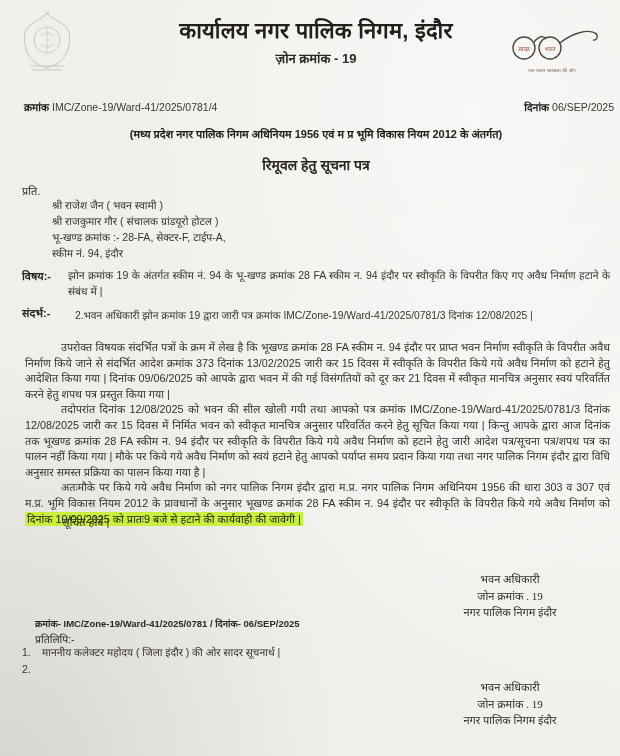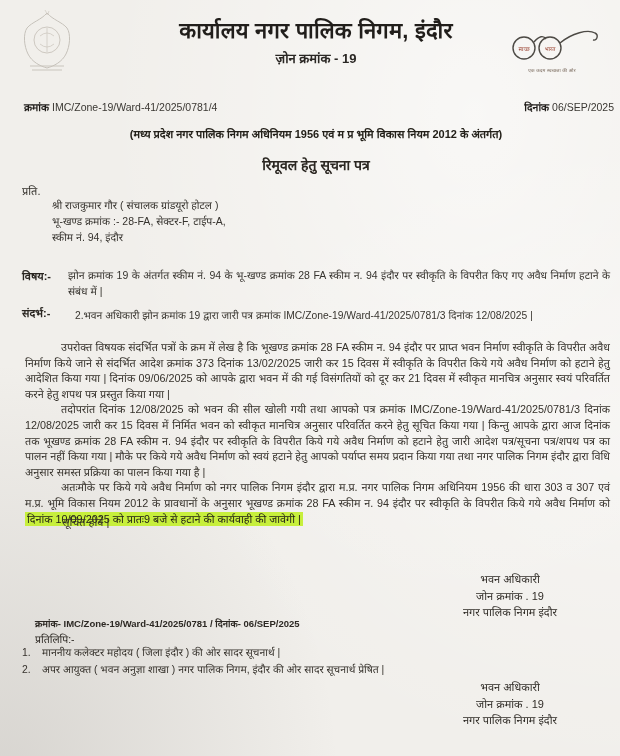--- a/index.html
+++ b/index.html
@@ -33,21 +33,21 @@
   .prati{top:183px;left:22px;font-size:11px;color:#33302b;}
   .addr{top:197px;left:52px;font-size:10.5px;line-height:16px;color:#36332e;}
   .subj-lbl{top:268px;left:22px;font-size:11px;font-weight:bold;color:#2a2621;}
   .subj-txt{top:268px;left:68px;right:22px;font-size:10.5px;line-height:15.5px;color:#36332e;text-align:justify;}
   .sandarbh-lbl{top:305px;left:22px;font-size:11px;font-weight:bold;color:#2a2621;}
   .sandarbh{top:307px;left:75px;right:14px;font-size:10.3px;line-height:17px;color:#38352f;}
   .body-block{top:340px;left:25px;right:22px;}
   .body-block p{margin:0;text-indent:36px;text-align:justify;font-size:10.8px;line-height:15.6px;color:#34302a;}
   mark.hl{background:#c7ef3c;color:#1d1b15;padding:1px 2px;box-decoration-break:clone;-webkit-box-decoration-break:clone;}
   .closing{top:514px;left:62px;font-size:11px;color:#34302a;}
-  .sig{width:180px;text-align:center;font-size:11px;line-height:16.5px;color:#2f2b26;}
+  .sig{width:180px;text-align:center;font-size:11px;line-height:16.5px;color:#2f2b26;font-family:Liberation Serif, serif;}
   .sig1{top:571px;left:420px;}
   .sig2{top:679px;left:420px;}
   .footer-ref{top:617px;left:35px;font-size:9.5px;font-weight:bold;color:#2c2823;}
   .copies-lbl{top:632px;left:35px;font-size:10.5px;color:#2e2a25;}
   .copy-item{display:flex;font-size:10.4px;line-height:16.5px;color:#36322c;}
   .copy-item .num{width:20px;flex:none;}
   .copies-list{top:645px;left:22px;right:26px;}
   svg text{font-family:"Liberation Sans","DejaVu Sans",sans-serif;}
 </style>
 </head>
@@ -89,20 +89,21 @@
       <span class="lblb">दिनांक</span>
       <span class="val">06/SEP/2025</span>
     </div>
   </div>
 
   <div class="abs center actline">(मध्य प्रदेश नगर पालिक निगम अधिनियम 1956 एवं म प्र भूमि विकास नियम 2012 के अंतर्गत)</div>
   <div class="abs center doctype">रिमूवल हेतु सूचना पत्र</div>
 
   <div class="abs prati">प्रति.</div>
   <div class="abs addr">
+    <div>श्री राजेश जैन ( भवन स्वामी )</div>
     <div>श्री राजकुमार गौर ( संचालक ग्रांडयूरो होटल )</div>
     <div>भू-खण्ड क्रमांक :- 28-FA, सेक्टर-F, टाईप-A,</div>
     <div>स्कीम नं. 94, इंदौर</div>
   </div>
 
   <div class="abs subj-lbl">विषय:-</div>
   <div class="abs subj-txt">झोन क्रमांक 19 के अंतर्गत स्कीम नं. 94 के भू-खण्ड क्रमांक 28 FA स्कीम न. 94 इंदौर पर स्वीकृति के विपरीत किए गए अवैध निर्माण हटाने के संबंध में |</div>
 
   <div class="abs sandarbh-lbl">संदर्भ:-</div>
   <div class="abs sandarbh">
@@ -125,21 +126,20 @@
 
   <div class="abs footer-ref">क्रमांक- IMC/Zone-19/Ward-41/2025/0781  / दिनांक- 06/SEP/2025</div>
   <div class="abs copies-lbl">प्रतिलिपि:-</div>
   <div class="abs copies-list">
     <div class="copy-item">
       <span class="num">1.</span>
       <span>माननीय कलेक्टर महोदय ( जिला इंदौर ) की ओर सादर सूचनार्थ |</span>
     </div>
     <div class="copy-item">
       <span class="num">2.</span>
-      <span>अपर आयुक्त ( भवन अनुज्ञा शाखा ) नगर पालिक निगम, इंदौर की ओर सादर सूचनार्थ प्रेषित |</span>
     </div>
   </div>
 
   <div class="abs sig sig2">
     <div>भवन अधिकारी</div>
     <div>जोन क्रमांक . 19</div>
     <div>नगर पालिक निगम इंदौर</div>
   </div>
 
 </div>

